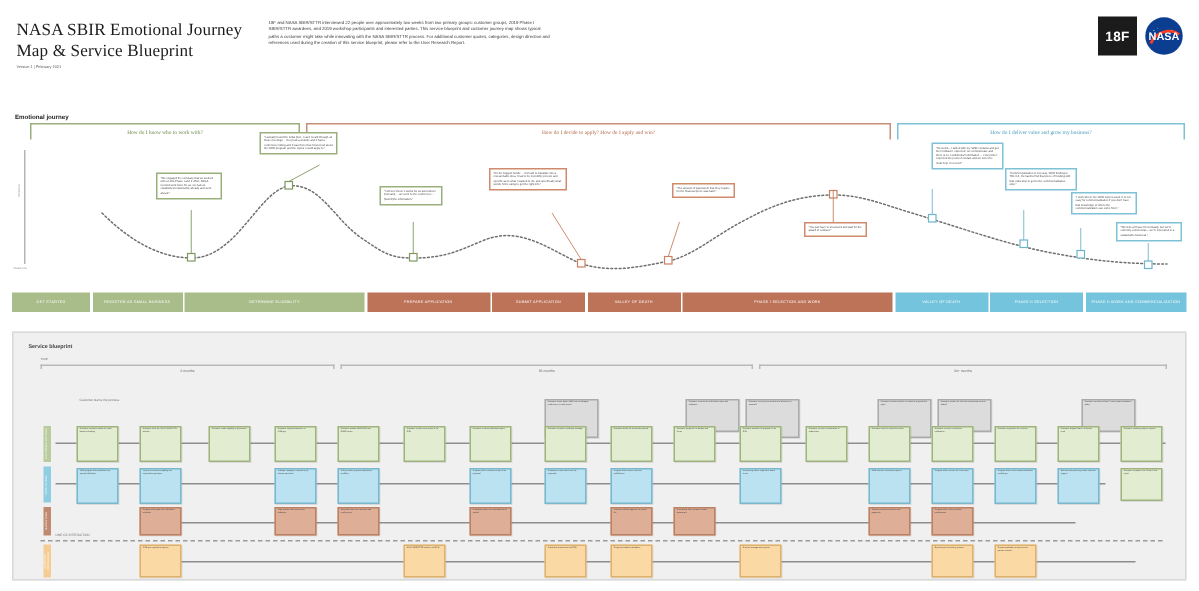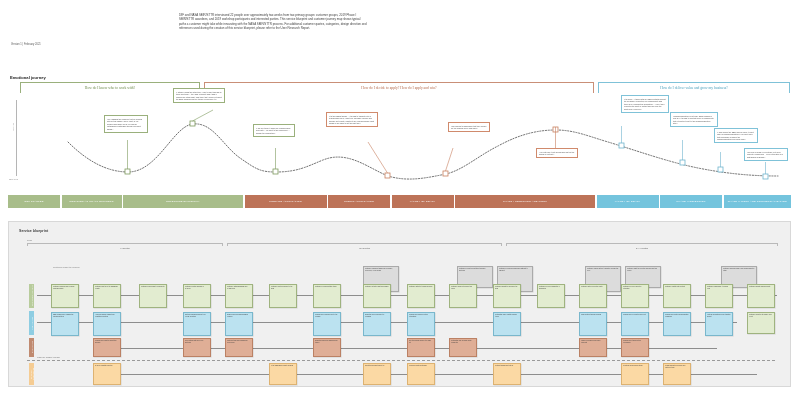--- a/index.html
+++ b/index.html
@@ -125,22 +125,40 @@
 
   .connector { position:absolute; background:#8d8d8d; }
   .conn-h { height:0.4px; }
 </style>
 </head>
 <body>
 
 <div class="page">
 
   <div class="header">
+    <div class="title">NASA SBIR Emotional Journey Map &amp; Service Blueprint</div>
     <div class="subtitle">Version 1 | February 2021</div>
     <div class="intro">18F and NASA SBIR/STTR interviewed 22 people over approximately two weeks from two primary groups: customer groups, 2019 Phase I SBIR/STTR awardees, and 2019 workshop participants and interested parties. This service blueprint and customer journey map shows typical paths a customer might take while innovating with the NASA SBIR/STTR process. For additional customer quotes, categories, design direction and references used during the creation of this service blueprint, please refer to the User Research Report.</div>
+    <div class="logos">
+      <div class="logo-18f">18F</div>
+      <div class="logo-nasa">
+        <svg width="26" height="26" viewBox="0 0 100 100">
+          <circle cx="50" cy="50" r="48" fill="#0b3d91"></circle>
+          <path d="M8 46 Q50 26 92 46 L92 54 Q50 74 8 54 Z" fill="#fc3d21" opacity="0"></path>
+          <path d="M12 58 C30 34 70 34 88 58" stroke="#fc3d21" stroke-width="7" fill="none" transform="rotate(-18 50 50)"></path>
+          <text x="50" y="60" font-size="28" font-family="Liberation Sans, sans-serif" fill="#ffffff" text-anchor="middle" font-weight="bold">NASA</text>
+          <g fill="#ffffff">
+            <circle cx="24" cy="36" r="1.4"></circle>
+              <circle cx="34" cy="30" r="1"></circle>
+            <circle cx="70" cy="35" r="1.2"></circle>
+              <circle cx="78" cy="42" r="1"></circle>
+          </g>
+        </svg>
+      </div>
+    </div>
   </div>
 
   <div class="section-label" style="left:10px; top:75px;">Emotional journey</div>
 
   <div class="ej-panel">
 
     <div class="ej-qband q-green" style="left:12px; width:180px;">
       <span>How do I know who to work with?</span>
     </div>
     <div class="ej-qband q-red" style="left:196px; width:390px;">

